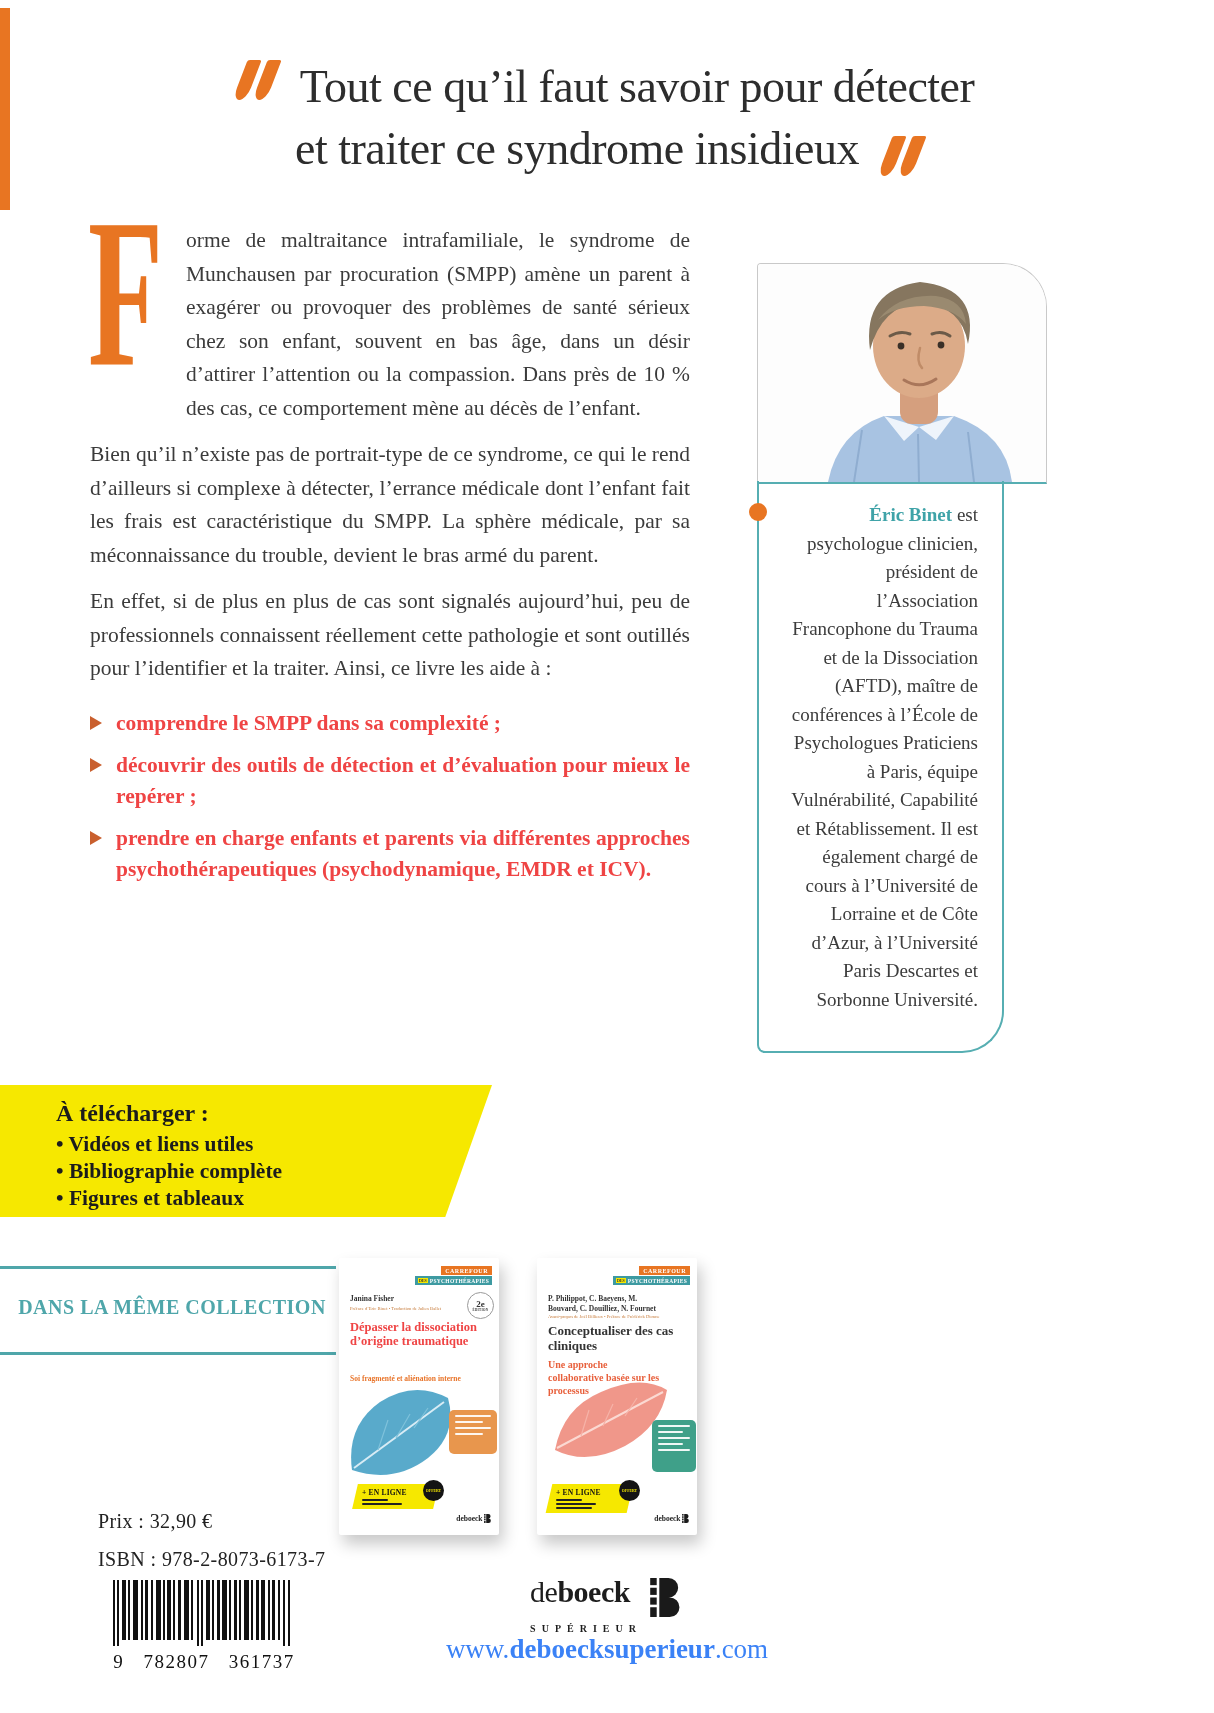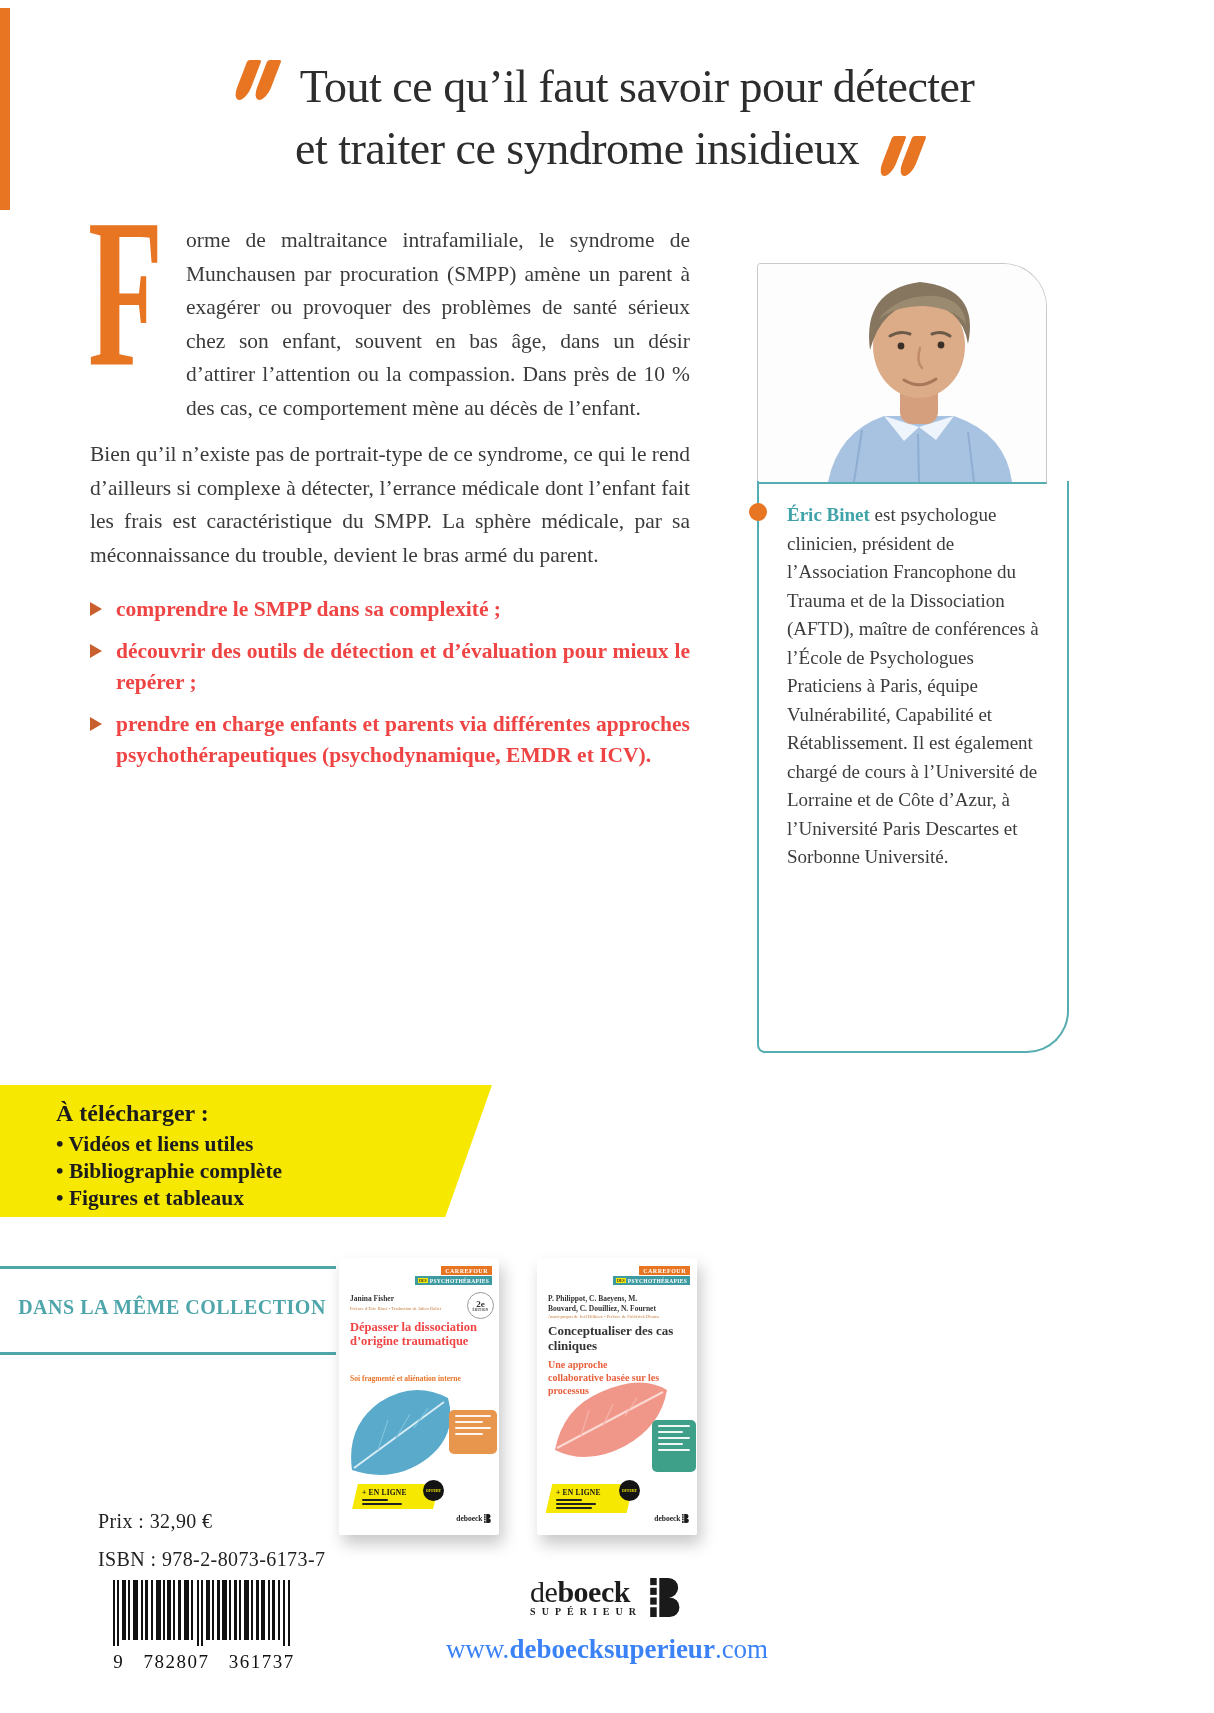--- a/index.html
+++ b/index.html
@@ -28,22 +28,22 @@
   .blist{list-style:none;margin:22px 0 0 0;padding:0;}
   .blist li{position:relative;padding-left:26px;margin-bottom:11px;color:#ef4444;
             font-weight:700;line-height:31px;text-align:justify;}
   .arrow{position:absolute;left:0;top:8px;width:0;height:0;
          border-left:12px solid #c95f2e;border-top:7px solid transparent;
          border-bottom:7px solid transparent;}
 
   
   .photo{position:absolute;left:757px;top:263px;width:288px;height:218px;background:#fdfdfd;
          border:1px solid #c9c9c9;border-bottom:2px solid #56aeb2;border-radius:4px 44px 0 0;overflow:hidden;}
-  .bio{position:absolute;left:757px;top:481px;width:312px;height:572px;
-       border:2px solid #56aeb2;border-top:none;border-radius:0 0 42px 8px;box-sizing:border-box;}
+  .bio{position:absolute;left:757px;top:481px;width:247px;height:572px;
+       border:2px solid #56aeb2;border-top:none;border-radius:0 0 42px 8px;box-sizing:border-box;text-align:right;}
   .bio-dot{position:absolute;left:-10px;top:22px;width:18px;height:18px;border-radius:50%;background:#e87522;}
   .bio-inner{padding:20px 24px 0 28px;font-size:19px;line-height:28.5px;color:#3c3c3c;}
   .bio-name{color:#3fa3a8;font-weight:700;}
 
   
   .dl{position:absolute;left:0;top:1085px;width:492px;height:132px;background:#f6e800;
       clip-path:polygon(0 0,100% 0,90.5% 100%,0 100%);}
   .dl-in{padding:15px 0 0 56px;color:#1c1c1c;}
   .dl-title{font-size:24px;font-weight:800;margin-bottom:4px;}
   .dl-list{list-style:none;margin:0;padding:0;font-size:21.5px;font-weight:700;line-height:27px;}
@@ -98,21 +98,21 @@
 
   
   .price,.isbn{position:absolute;left:98px;font-size:20px;color:#222;letter-spacing:.4px;}
   .price{top:1510px;} .isbn{top:1548px;}
   .barcode{position:absolute;left:104px;top:1580px;width:200px;text-align:center;}
   .bc-digits{font-size:19px;color:#111;letter-spacing:1.5px;word-spacing:13px;margin-top:1px;}
   .publogo{position:absolute;left:50%;top:1578px;transform:translateX(-50%);
            display:flex;align-items:flex-start;gap:8px;}
   .pl-name{font-size:30px;line-height:28px;color:#1d1d1d;letter-spacing:-0.5px;}
   .pl-de{font-weight:300;} .pl-boeck{font-weight:800;}
-  .pl-sub{font-size:10px;font-weight:700;letter-spacing:6px;color:#1d1d1d;margin-top:0;}
+  .pl-sub{font-size:10px;font-weight:700;letter-spacing:6px;color:#1d1d1d;margin-top:17px;}
   .website{position:absolute;left:0;top:1634px;width:100%;text-align:center;
            font-size:27px;color:#3b82f6;}
   .ws-b{font-weight:800;}
 </style>
 </head>
 <body>
 
 <div class="page">
 
   <div class="strip"></div>
@@ -130,20 +130,21 @@
           <span class="q"></span>
         </span>
     </div>
   </div>
 
   <div class="dropf">F</div>
 
   <div class="copy">
     <p><span class="capspacer"></span><span>orme de maltraitance intrafamiliale, le syndrome de Munchausen par procuration (SMPP) amène un parent à exagérer ou provoquer des problèmes de santé sérieux chez son enfant, souvent en bas âge, dans un désir d’attirer l’attention ou la compassion. Dans près de 10 % des cas, ce comportement mène au décès de l’enfant.</span></p>
     <p>Bien qu’il n’existe pas de portrait-type de ce syndrome, ce qui le rend d’ailleurs si complexe à détecter, l’errance médicale dont l’enfant fait les frais est caractéristique du SMPP. La sphère médicale, par sa méconnaissance du trouble, devient le bras armé du parent.</p>
+    <p>En effet, si de plus en plus de cas sont signalés aujourd’hui, peu de professionnels connaissent réellement cette pathologie et sont outillés pour l’identifier et la traiter. Ainsi, ce livre les aide à :</p>
     <ul class="blist">
       <li><span class="arrow"></span><span>comprendre le SMPP dans sa complexité ;</span></li>
       <li><span class="arrow"></span><span>découvrir des outils de détection et d’évaluation pour mieux le repérer ;</span></li>
       <li><span class="arrow"></span><span>prendre en charge enfants et parents via différentes approches psychothérapeutiques (psychodynamique, EMDR et ICV).</span></li>
     </ul>
   </div>
 
   <div class="photo">
     <svg width="288" height="218" viewBox="0 0 288 218">
       <rect width="288" height="218" fill="#fdfdfd"></rect>

